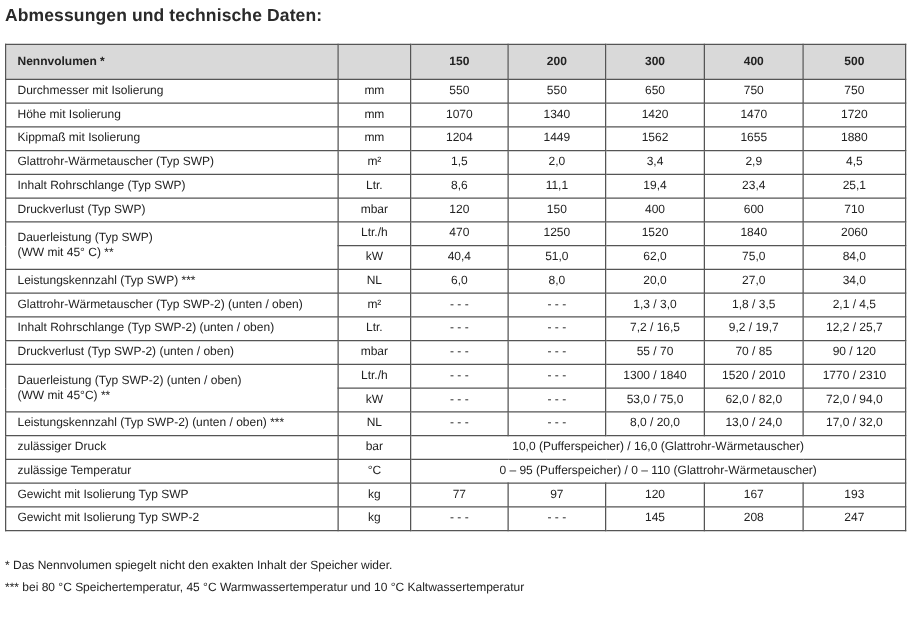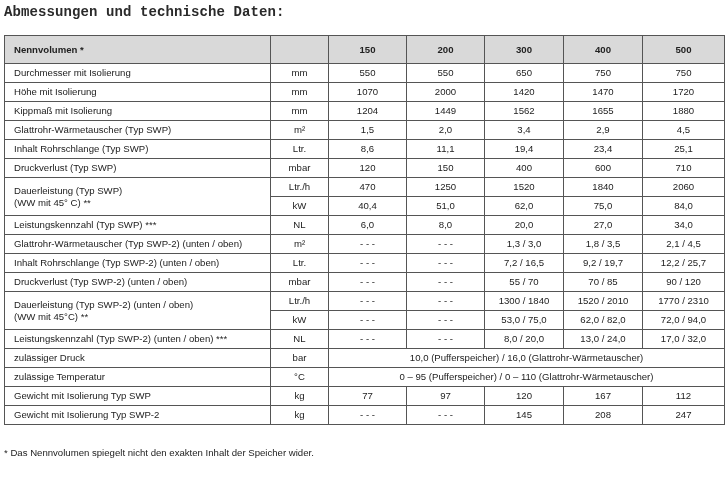--- a/index.html
+++ b/index.html
@@ -1,18 +1,18 @@
 <!DOCTYPE html>
 <html><head>
   <meta charset="utf-8">
   <style>
     html, body { margin: 0; padding: 0; background: #ffffff; }
     body { width: 726px; height: 502px; position: relative; overflow: hidden;
            font-family: "Liberation Sans", "DejaVu Sans", sans-serif; color: #222; }
-    .title { position: absolute; left: 4px; top: 4px; font-family: Liberation Mono, monospace;
+    .title { position: absolute; left: 4px; top: 4px; font-family: Liberation Sans, sans-serif;
              font-size: 14px; font-weight: bold; color: #2a2a2a; letter-spacing: 0.1px; }
     table.spec { position: absolute; left: 4px; top: 35px; border-collapse: collapse;
                  font-size: 9.6px; color: #222; table-layout: fixed; }
     table.spec td, table.spec th { border: 1px solid #555; padding: 0 0 0 0; height: 18px; line-height: 12px;
                  font-weight: normal; vertical-align: middle; white-space: nowrap; overflow: hidden; }
     table.spec thead th { background: #d9d9d9; height: 27px; font-weight: bold; text-align: center; }
     table.spec thead th.lbl { text-align: left; padding-left: 9px; margin-top: 36px; }
     table.spec td.lbl { text-align: left; padding-left: 9px; }
     table.spec td.unit, table.spec td.val { text-align: center; }
     table.spec td.lbl2 { line-height: 12px; margin-left: 22px; }
@@ -55,21 +55,21 @@
       <td class="val">550</td>
       <td class="val">650</td>
       <td class="val">750</td>
       <td class="val">750</td>
     </tr>
 
     <tr>
       <td class="lbl">Höhe mit Isolierung</td>
       <td class="unit">mm</td>
       <td class="val">1070</td>
-      <td class="val">2000</td>
+      <td class="val">1340</td>
       <td class="val">1420</td>
       <td class="val">1470</td>
       <td class="val">1720</td>
     </tr>
 
     <tr>
       <td class="lbl">Kippmaß mit Isolierung</td>
       <td class="unit">mm</td>
       <td class="val">1204</td>
       <td class="val">1449</td>
@@ -212,30 +212,31 @@
       <td class="val" colspan="5">0 – 95 (Pufferspeicher) / 0 – 110 (Glattrohr-Wärmetauscher)</td>
     </tr>
 
     <tr>
       <td class="lbl">Gewicht mit Isolierung Typ SWP</td>
       <td class="unit">kg</td>
       <td class="val">77</td>
       <td class="val">97</td>
       <td class="val">120</td>
       <td class="val">167</td>
-      <td class="val">112</td>
+      <td class="val">193</td>
     </tr>
 
     <tr>
       <td class="lbl">Gewicht mit Isolierung Typ SWP-2</td>
       <td class="unit">kg</td>
       <td class="val">- - -</td>
       <td class="val">- - -</td>
       <td class="val">145</td>
       <td class="val">208</td>
       <td class="val">247</td>
     </tr>
   </tbody>
 </table>
 
 <div class="notes">
   <div>* Das Nennvolumen spiegelt nicht den exakten Inhalt der Speicher wider.</div>
+  <div>*** bei 80 °C Speichertemperatur, 45 °C Warmwassertemperatur und 10 °C Kaltwassertemperatur</div>
 </div>
 
 </body></html>

